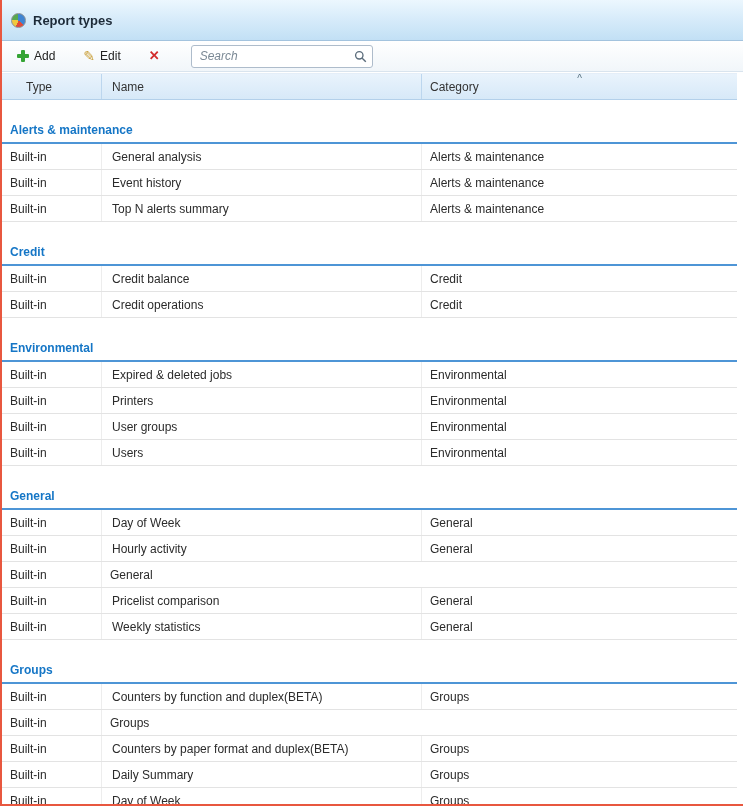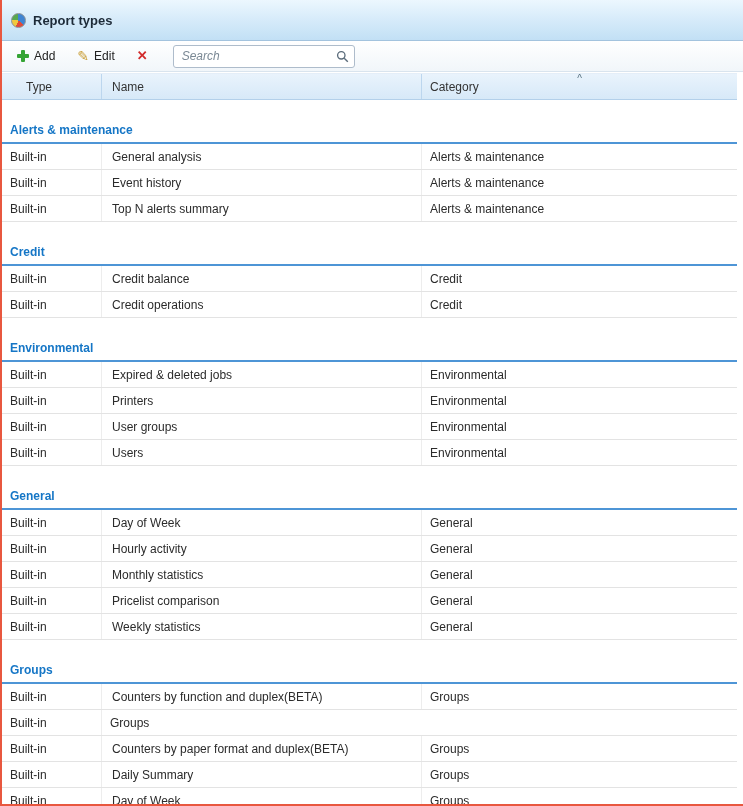--- a/index.html
+++ b/index.html
@@ -28,21 +28,21 @@
   .pie-icon {
     width: 15px; height: 15px; border-radius: 50%;
     background: conic-gradient(#3f84d2 0 130deg, #e04a3a 130deg 205deg, #f0c93f 205deg 275deg, #58a84f 275deg 360deg);
     border: 1px solid #8a8f94;
     flex: 0 0 auto;
   }
   .title-text { font-size: 13px; font-weight: bold; color: #1d2b38; }
   
   .toolbar {
     height: 31px;
-    display: flex; align-items: center; gap: 4px;
+    display: flex; align-items: center; gap: 10px;
     padding: 0 6px;
     background: linear-gradient(#ffffff, #f1f6fa);
     border-bottom: 1px solid #d9e4ee;
   }
   .tb-btn {
     display: inline-flex; align-items: center; gap: 5px;
     border: 1px solid transparent; background: transparent;
     font: 12px "Liberation Sans", sans-serif; color: #222;
     padding: 4px 8px; border-radius: 3px; cursor: pointer;
   }
@@ -214,21 +214,20 @@
         <div class="cell c-name">Day of Week</div>
         <div class="cell c-category">General</div>
       </div>
       <div class="row">
         <div class="cell c-type">Built-in</div>
         <div class="cell c-name">Hourly activity</div>
         <div class="cell c-category">General</div>
       </div>
       <div class="row">
         <div class="cell c-type">Built-in</div>
-        <div class="cell c-name">Monthly statistics</div>
         <div class="cell c-category">General</div>
       </div>
       <div class="row">
         <div class="cell c-type">Built-in</div>
         <div class="cell c-name">Pricelist comparison</div>
         <div class="cell c-category">General</div>
       </div>
       <div class="row">
         <div class="cell c-type">Built-in</div>
         <div class="cell c-name">Weekly statistics</div>

